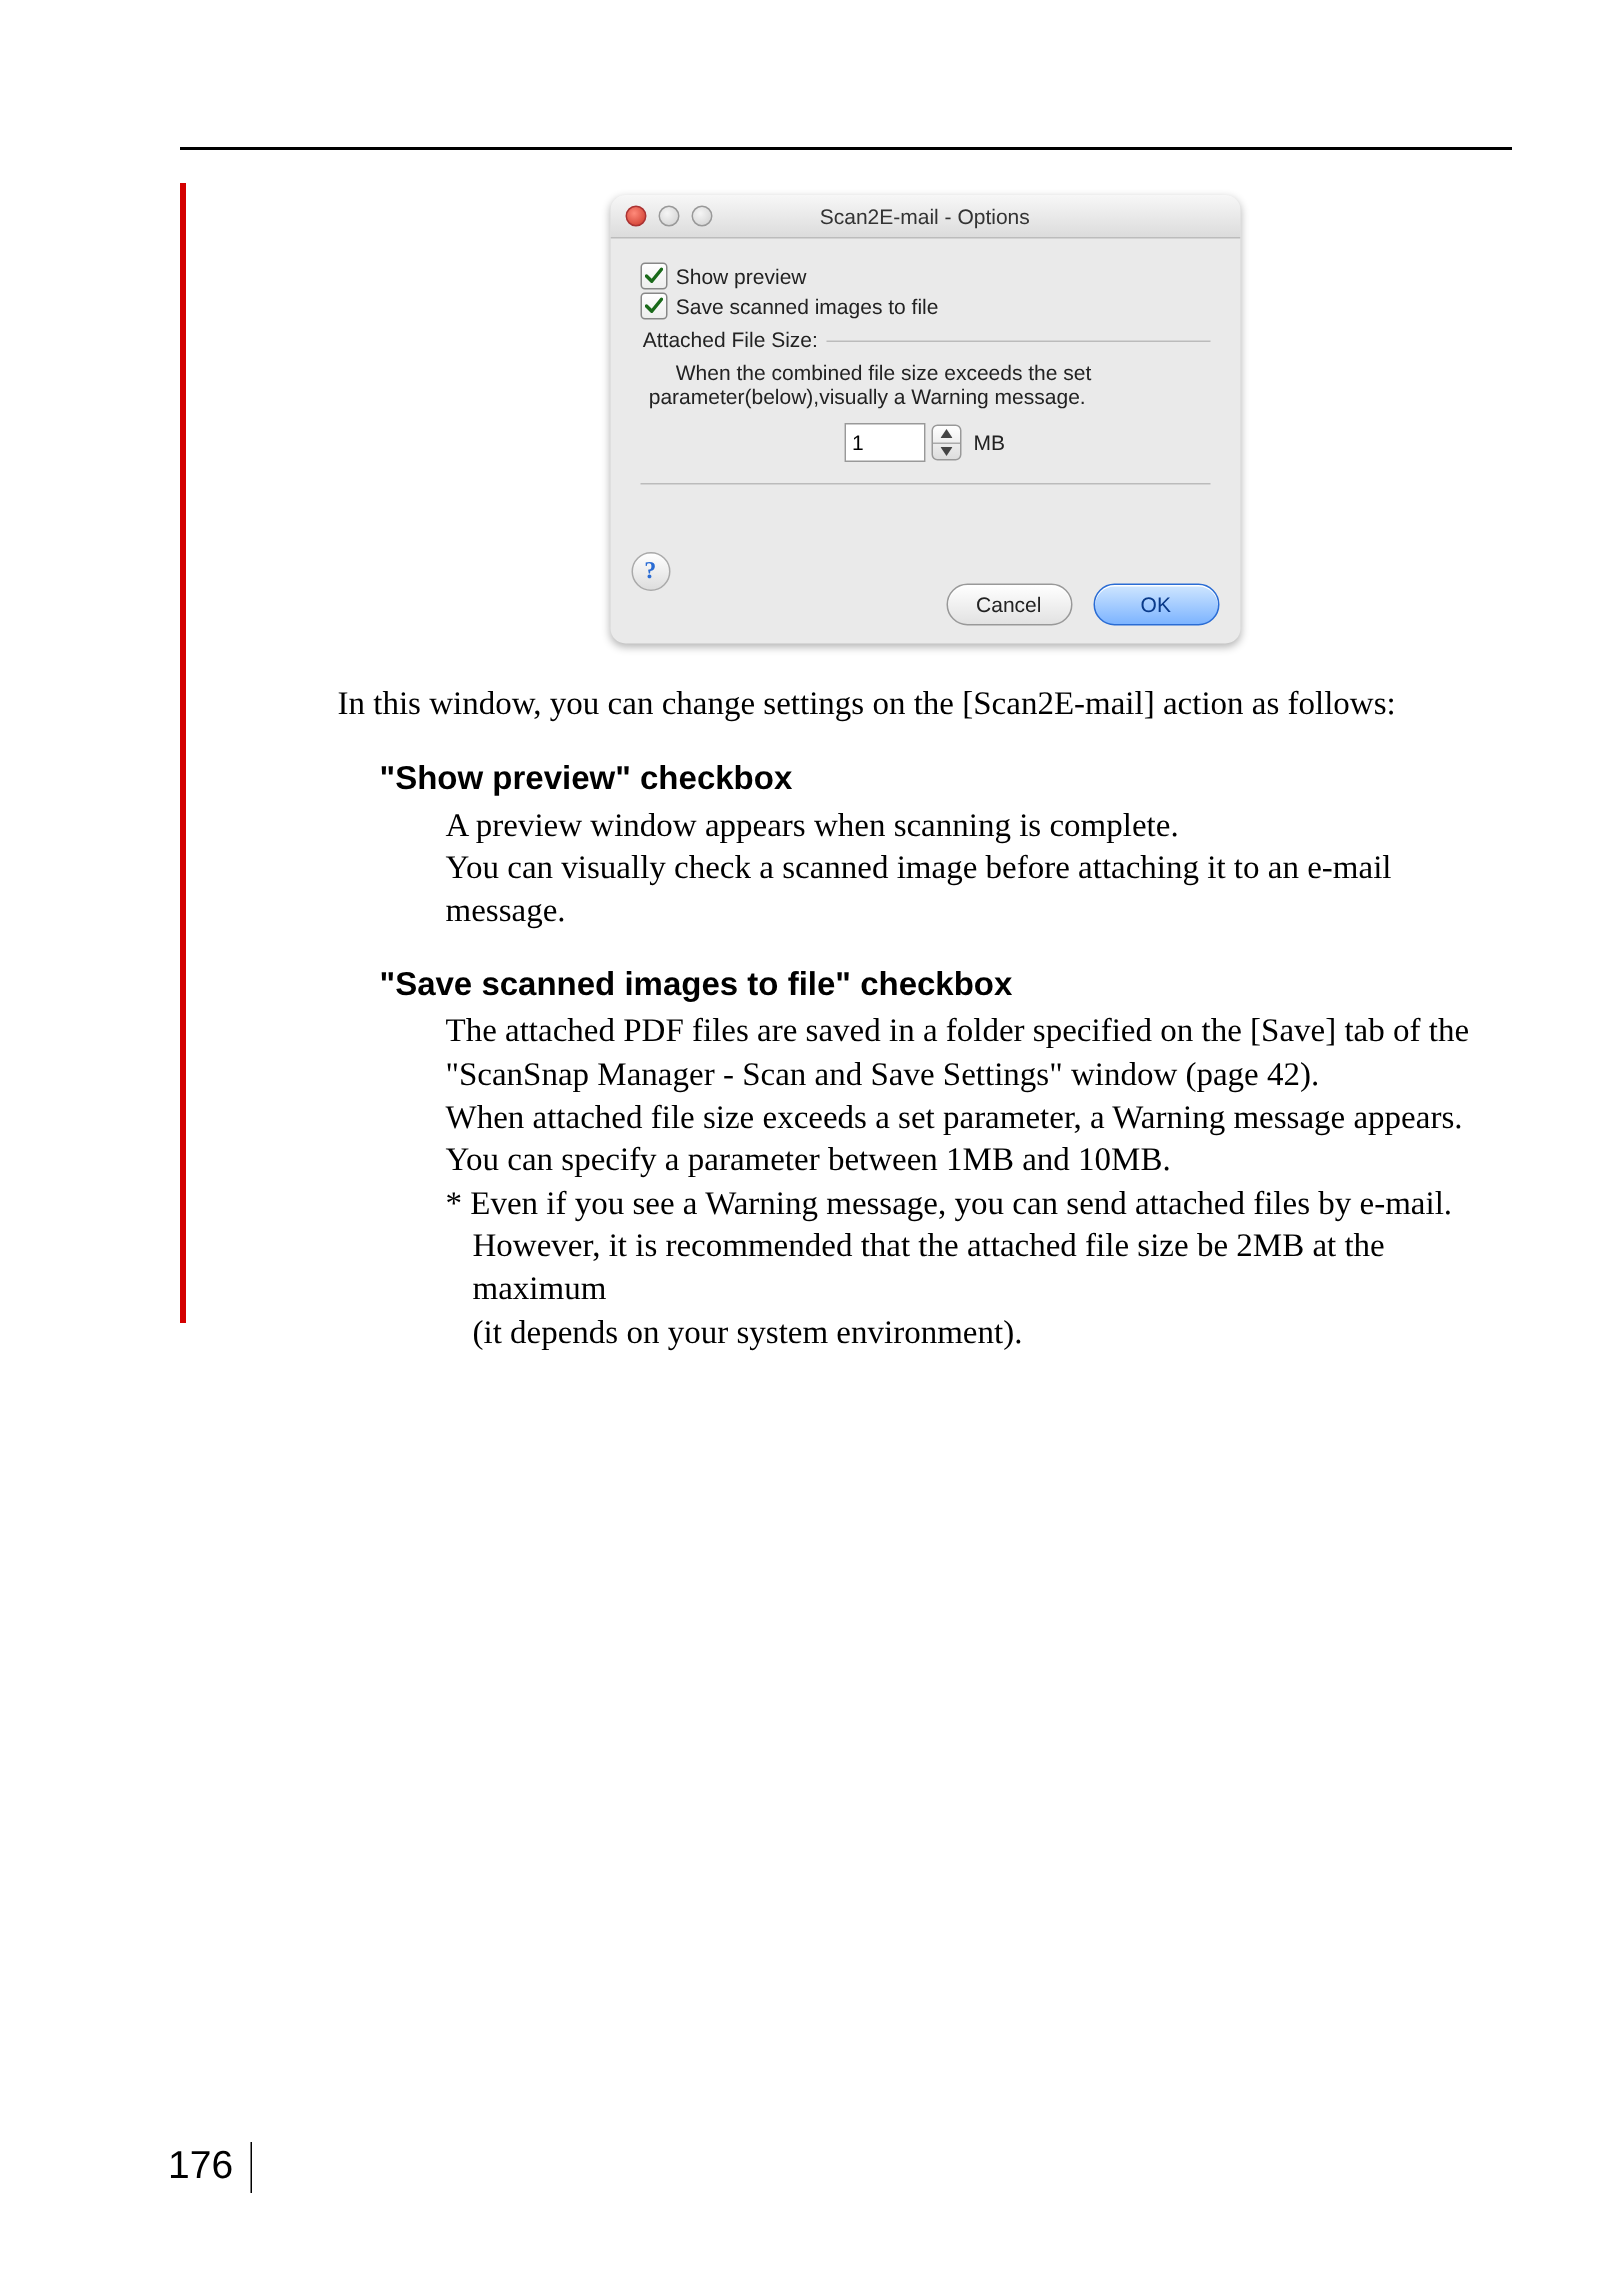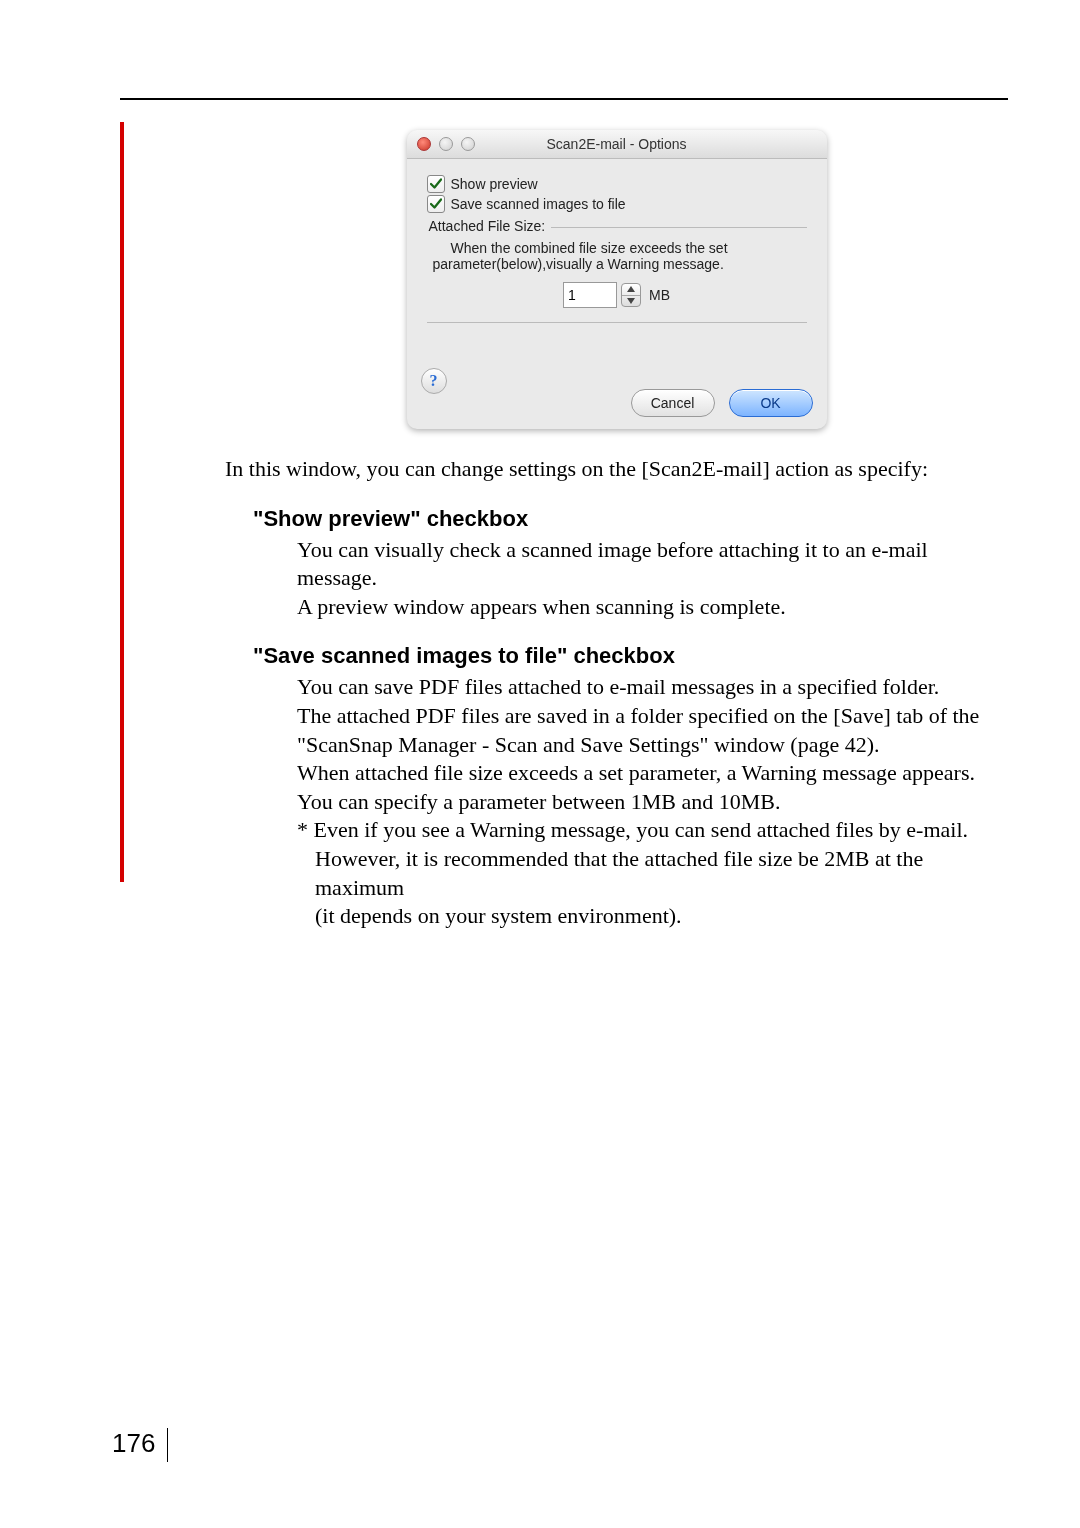--- a/index.html
+++ b/index.html
@@ -305,31 +305,30 @@
               <span>Cancel</span>
             </div>
             <div class="mac-btn primary">
               <span>OK</span>
             </div>
           </div>
         </div>
       </div>
     </div>
 
-    <div class="body-text">In this window, you can change settings on the [Scan2E-mail] action as specify:</div>
+    <div class="body-text">In this window, you can change settings on the [Scan2E-mail] action as follows:</div>
 
     <div class="section-h">"Show preview" checkbox</div>
     <div class="section-body body-text">
+      <div>A preview window appears when scanning is complete.</div>
       <div>You can visually check a scanned image before attaching it to an e-mail message.</div>
-      <div>A preview window appears when scanning is complete.</div>
     </div>
 
     <div class="section-h">"Save scanned images to file" checkbox</div>
     <div class="section-body body-text">
-      <div>You can save PDF files attached to e-mail messages in a specified folder.</div>
       <div>The attached PDF files are saved in a folder specified on the [Save] tab of the</div>
       <div>"ScanSnap Manager - Scan and Save Settings" window (page 42).</div>
     </div>
 
     <div class="section-body body-text">
       <div>When attached file size exceeds a set parameter, a Warning message appears.</div>
       <div>You can specify a parameter between 1MB and 10MB.</div>
       <div>* Even if you see a Warning message, you can send attached files by e-mail.</div>
       <div class="note-indent">However, it is recommended that the attached file size be 2MB at the maximum</div>
       <div class="note-indent">(it depends on your system environment).</div>

